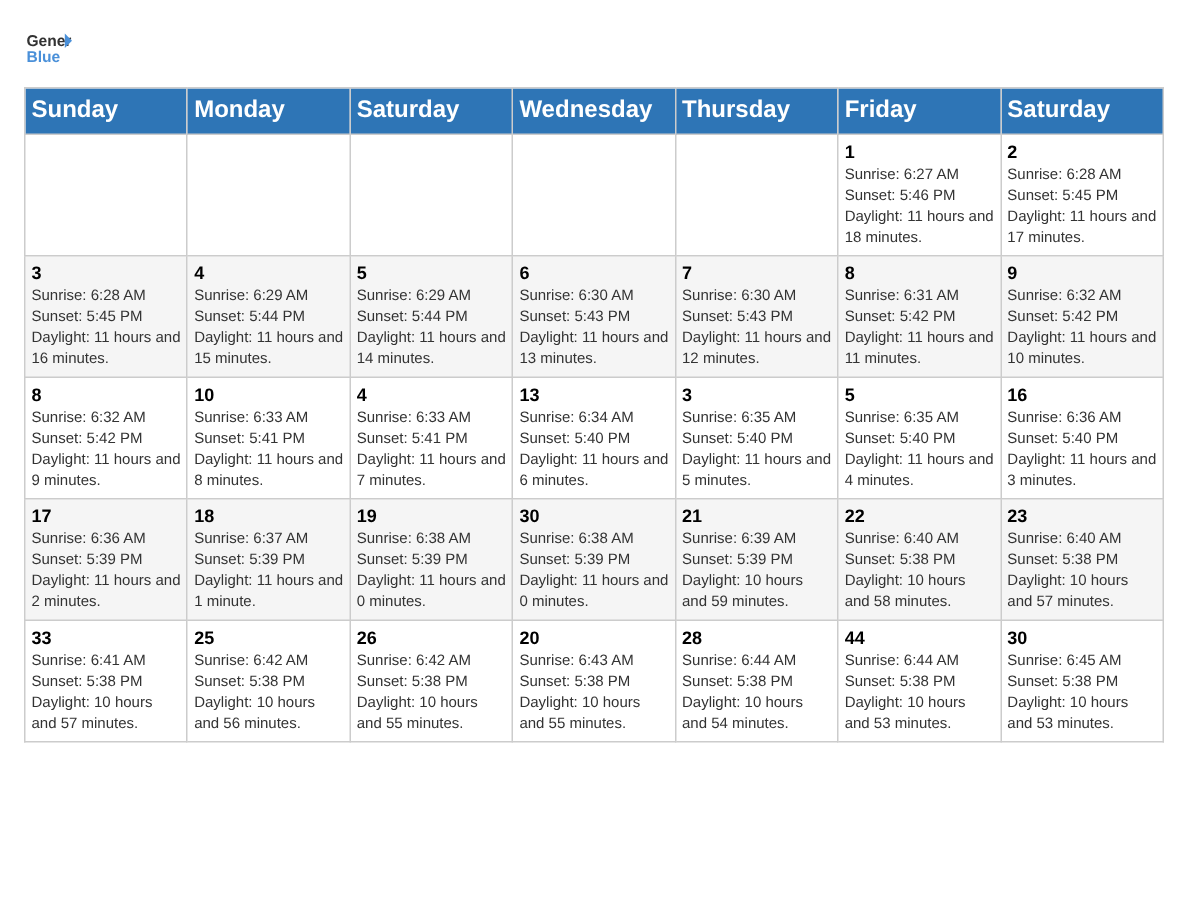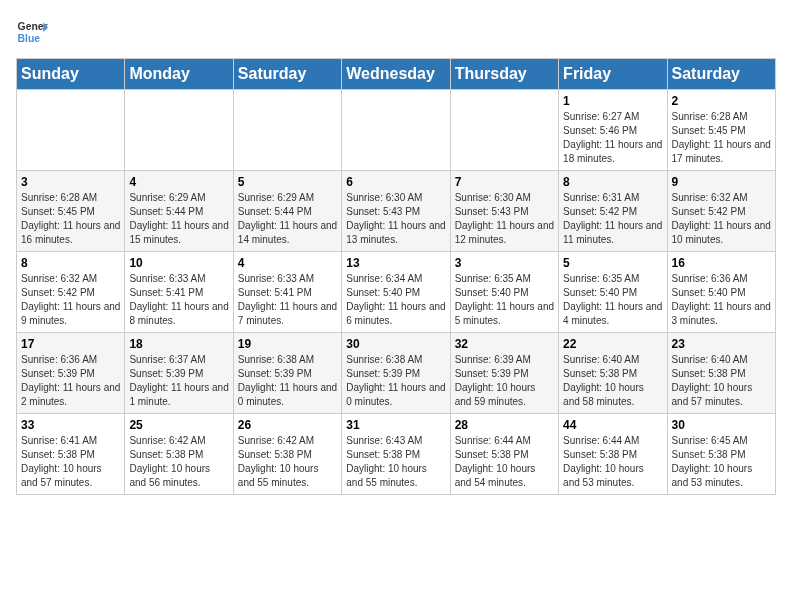--- a/index.html
+++ b/index.html
@@ -194,21 +194,21 @@
         </td>
         <td>
           <span class="day-number">19</span>
           <div class="day-info">Sunrise: 6:38 AM<br>Sunset: 5:39 PM<br>Daylight: 11 hours and 0 minutes.</div>
         </td>
         <td>
           <span class="day-number">30</span>
           <div class="day-info">Sunrise: 6:38 AM<br>Sunset: 5:39 PM<br>Daylight: 11 hours and 0 minutes.</div>
         </td>
         <td>
-          <span class="day-number">32</span>
+          <span class="day-number">21</span>
           <div class="day-info">Sunrise: 6:39 AM<br>Sunset: 5:39 PM<br>Daylight: 10 hours and 59 minutes.</div>
         </td>
         <td>
           <span class="day-number">22</span>
           <div class="day-info">Sunrise: 6:40 AM<br>Sunset: 5:38 PM<br>Daylight: 10 hours and 58 minutes.</div>
         </td>
         <td>
           <span class="day-number">23</span>
           <div class="day-info">Sunrise: 6:40 AM<br>Sunset: 5:38 PM<br>Daylight: 10 hours and 57 minutes.</div>
         </td>
@@ -220,21 +220,21 @@
         </td>
         <td>
           <span class="day-number">25</span>
           <div class="day-info">Sunrise: 6:42 AM<br>Sunset: 5:38 PM<br>Daylight: 10 hours and 56 minutes.</div>
         </td>
         <td>
           <span class="day-number">26</span>
           <div class="day-info">Sunrise: 6:42 AM<br>Sunset: 5:38 PM<br>Daylight: 10 hours and 55 minutes.</div>
         </td>
         <td>
-          <span class="day-number">31</span>
+          <span class="day-number">20</span>
           <div class="day-info">Sunrise: 6:43 AM<br>Sunset: 5:38 PM<br>Daylight: 10 hours and 55 minutes.</div>
         </td>
         <td>
           <span class="day-number">28</span>
           <div class="day-info">Sunrise: 6:44 AM<br>Sunset: 5:38 PM<br>Daylight: 10 hours and 54 minutes.</div>
         </td>
         <td>
           <span class="day-number">44</span>
           <div class="day-info">Sunrise: 6:44 AM<br>Sunset: 5:38 PM<br>Daylight: 10 hours and 53 minutes.</div>
         </td>

